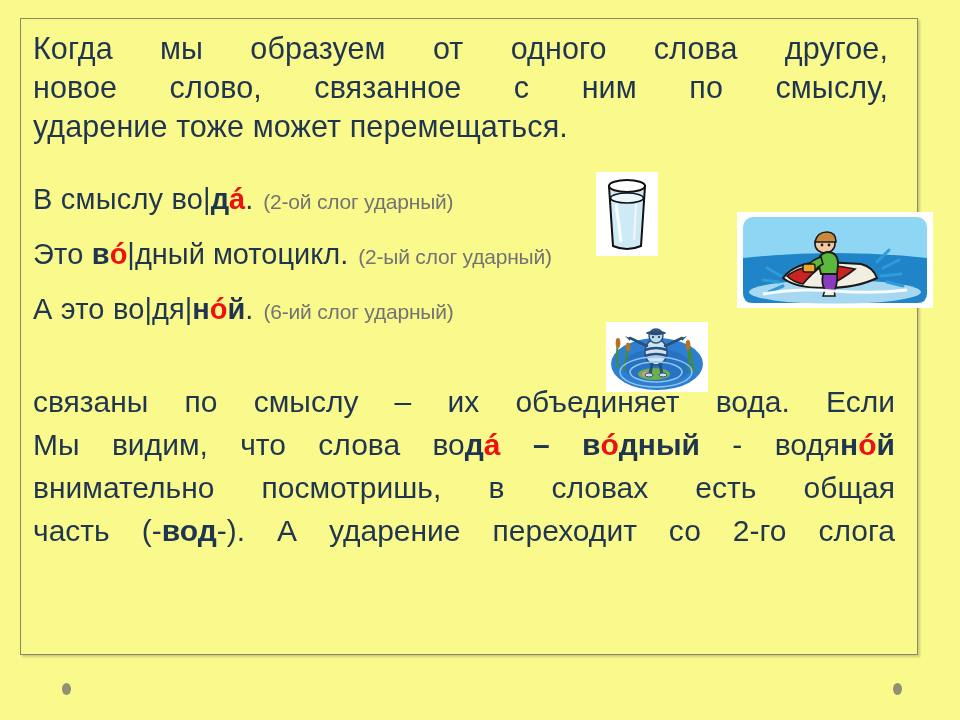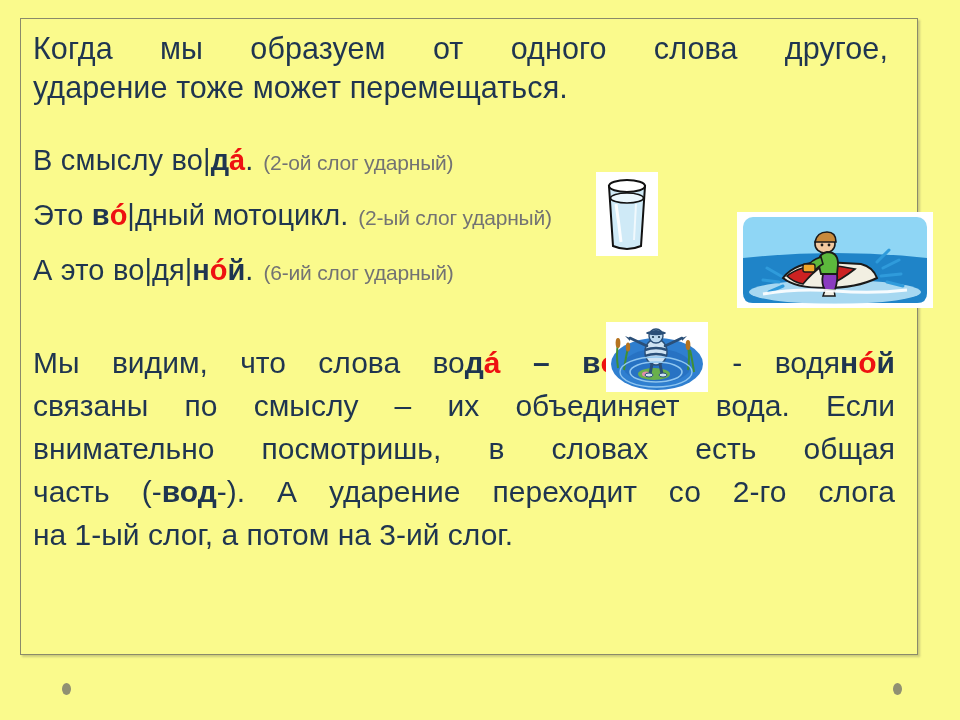--- a/index.html
+++ b/index.html
@@ -141,20 +141,21 @@
 </head>
 <body>
 
 <div class="slide">
 
   <div class="content-frame">
     <div class="text-col">
 
       <div class="para intro">
         <span class="justified-line">Когда мы образуем от одного слова другое,</span>
+        <span class="justified-line">новое слово, связанное с ним по смыслу,</span>
         <span class="last-line">ударение тоже может перемещаться.</span>
       </div>
 
       <div class="examples">
 
         <div class="ex-line">
           <span class="w">В смыслу во</span><span class="bar">|</span><b class="bold">д</b><b class="stress">á</b><span>.</span><span class="sp"></span><span class="note">(2-ой слог ударный)</span>
         </div>
 
         <div class="ex-line">
@@ -162,29 +163,28 @@
         </div>
 
         <div class="ex-line">
           <span class="w">А это во</span><span class="bar">|</span><span>дя</span><span class="bar">|</span><b class="bold">н</b><b class="stress">ó</b><b class="bold">й</b><span>.</span><span class="sp"></span><span class="note">(6-ий слог ударный)</span>
         </div>
 
       </div>
 
       <div class="summary">
 
+        <span class="sum-line">связаны по смыслу – их объединяет вода. Если</span>
+
         <span class="sum-line"><span>Мы видим, что слова во</span><b class="bold">д</b><b class="stress">á</b><b class="bold"> – </b><b class="bold">в</b><b class="stress">ó</b><b class="bold">дный</b><span> - </span><span>водя</span><b class="bold">н</b><b class="stress">ó</b><b class="bold">й</b></span>
 
-        <span class="sum-line">связаны по смыслу – их объединяет вода. Если</span>
-
         <span class="sum-line">внимательно посмотришь, в словах есть общая</span>
 
         <span class="sum-line"><span>часть (-</span><b class="bold">вод</b><span>-). А ударение переходит со 2-го слога</span></span>
 
-        <span class="sum-line free">на 1-ый слог, а потом на 3-ий слог.</span>
 
       </div>
 
     </div>
   </div>
 
   <div class="pic" id="pic-glass">
     <svg viewBox="0 0 62 84" width="62" height="84">
       <rect x="0" y="0" width="62" height="84" fill="#ffffff"></rect>
       <path d="M13 14 L17 74 Q31 80 45 74 L49 14 Z" fill="#cfeaf7" stroke="#111111" stroke-width="2"></path>

